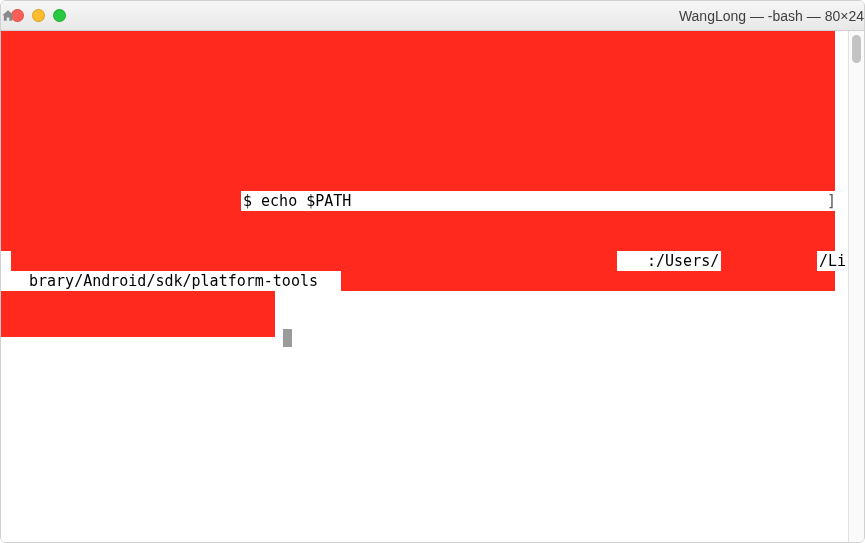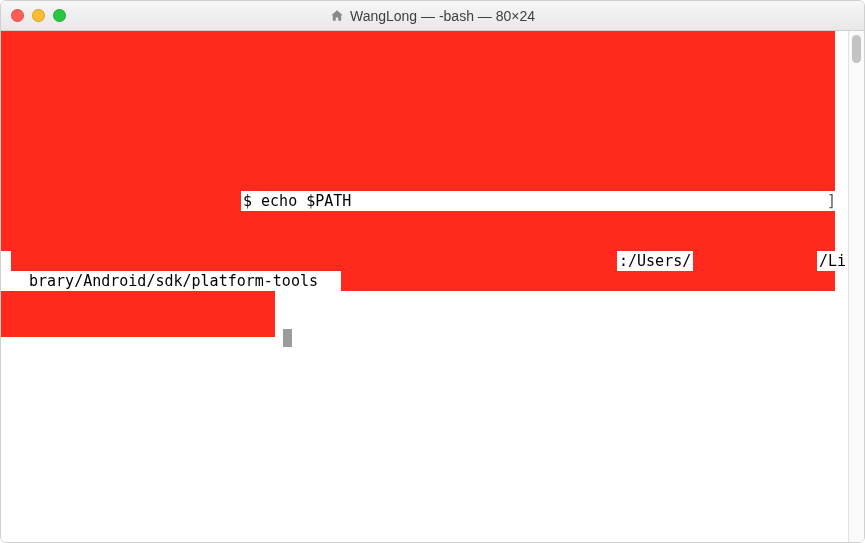--- a/index.html
+++ b/index.html
@@ -22,21 +22,21 @@
       position: relative;
       flex: 0 0 30px;
     }
     .traffic-lights { display: flex; gap: 8px; padding-left: 10px; }
     .tl { width: 13px; height: 13px; border-radius: 50%; border: 0.5px solid rgba(0,0,0,0.15); }
     .tl.red    { background: #ff5f57; }
     .tl.yellow { background: #febc2e; }
     .tl.green  { background: #28c840; }
     .title-wrap {
       position: absolute; left: 0; right: 0;
-      display: flex; justify-content: center; align-items: center;
+      display: flex; justify-content: space-between; align-items: center;
       gap: 6px;
       color: #3f3f3f; font-size: 14px;
       pointer-events: none;
     }
     .home-icon { display: inline-flex; }
     .home-icon svg { width: 14px; height: 14px; }
 
     .content {
       flex: 1;
       position: relative;
@@ -64,21 +64,21 @@
     .rb-lineG  { left: 690px;top:220px; width: 126px; height: 20px; }
     .rb-remM   { left: 340px;top:240px; width: 494px; height: 20px; }
     
     .rb-top    { height: 160px; }
     .rb-leftcol { left:0; top:260px; width:274px; height:46px; }
 
     .txt { position: absolute; background: #fff; padding: 0 2px; white-space: pre; }
     .txt.nopad { padding: 0; margin-left: 28px; }
 
     .t-cmd    { left: 240px; top: 160px; width: 510px; }
-    .t-users  { left: 616px; top: 220px; }
+    .t-users  { left: 644px; top: 220px; }
     .t-li     { left: 816px; top: 220px; text-align: right; }
     .t-sdk    { left: 0;     top: 240px; padding-left: 0; }
 
     .prompt-bracket { position:absolute; left:826px; top:160px; font-family: "Monaco","Menlo",monospace; font-size:15px; color:#555; }
 
     .cursor {
       position: absolute;
       left: 282px; top: 298px;
       width: 9px; height: 18px;
       background: #9b9b9b;

